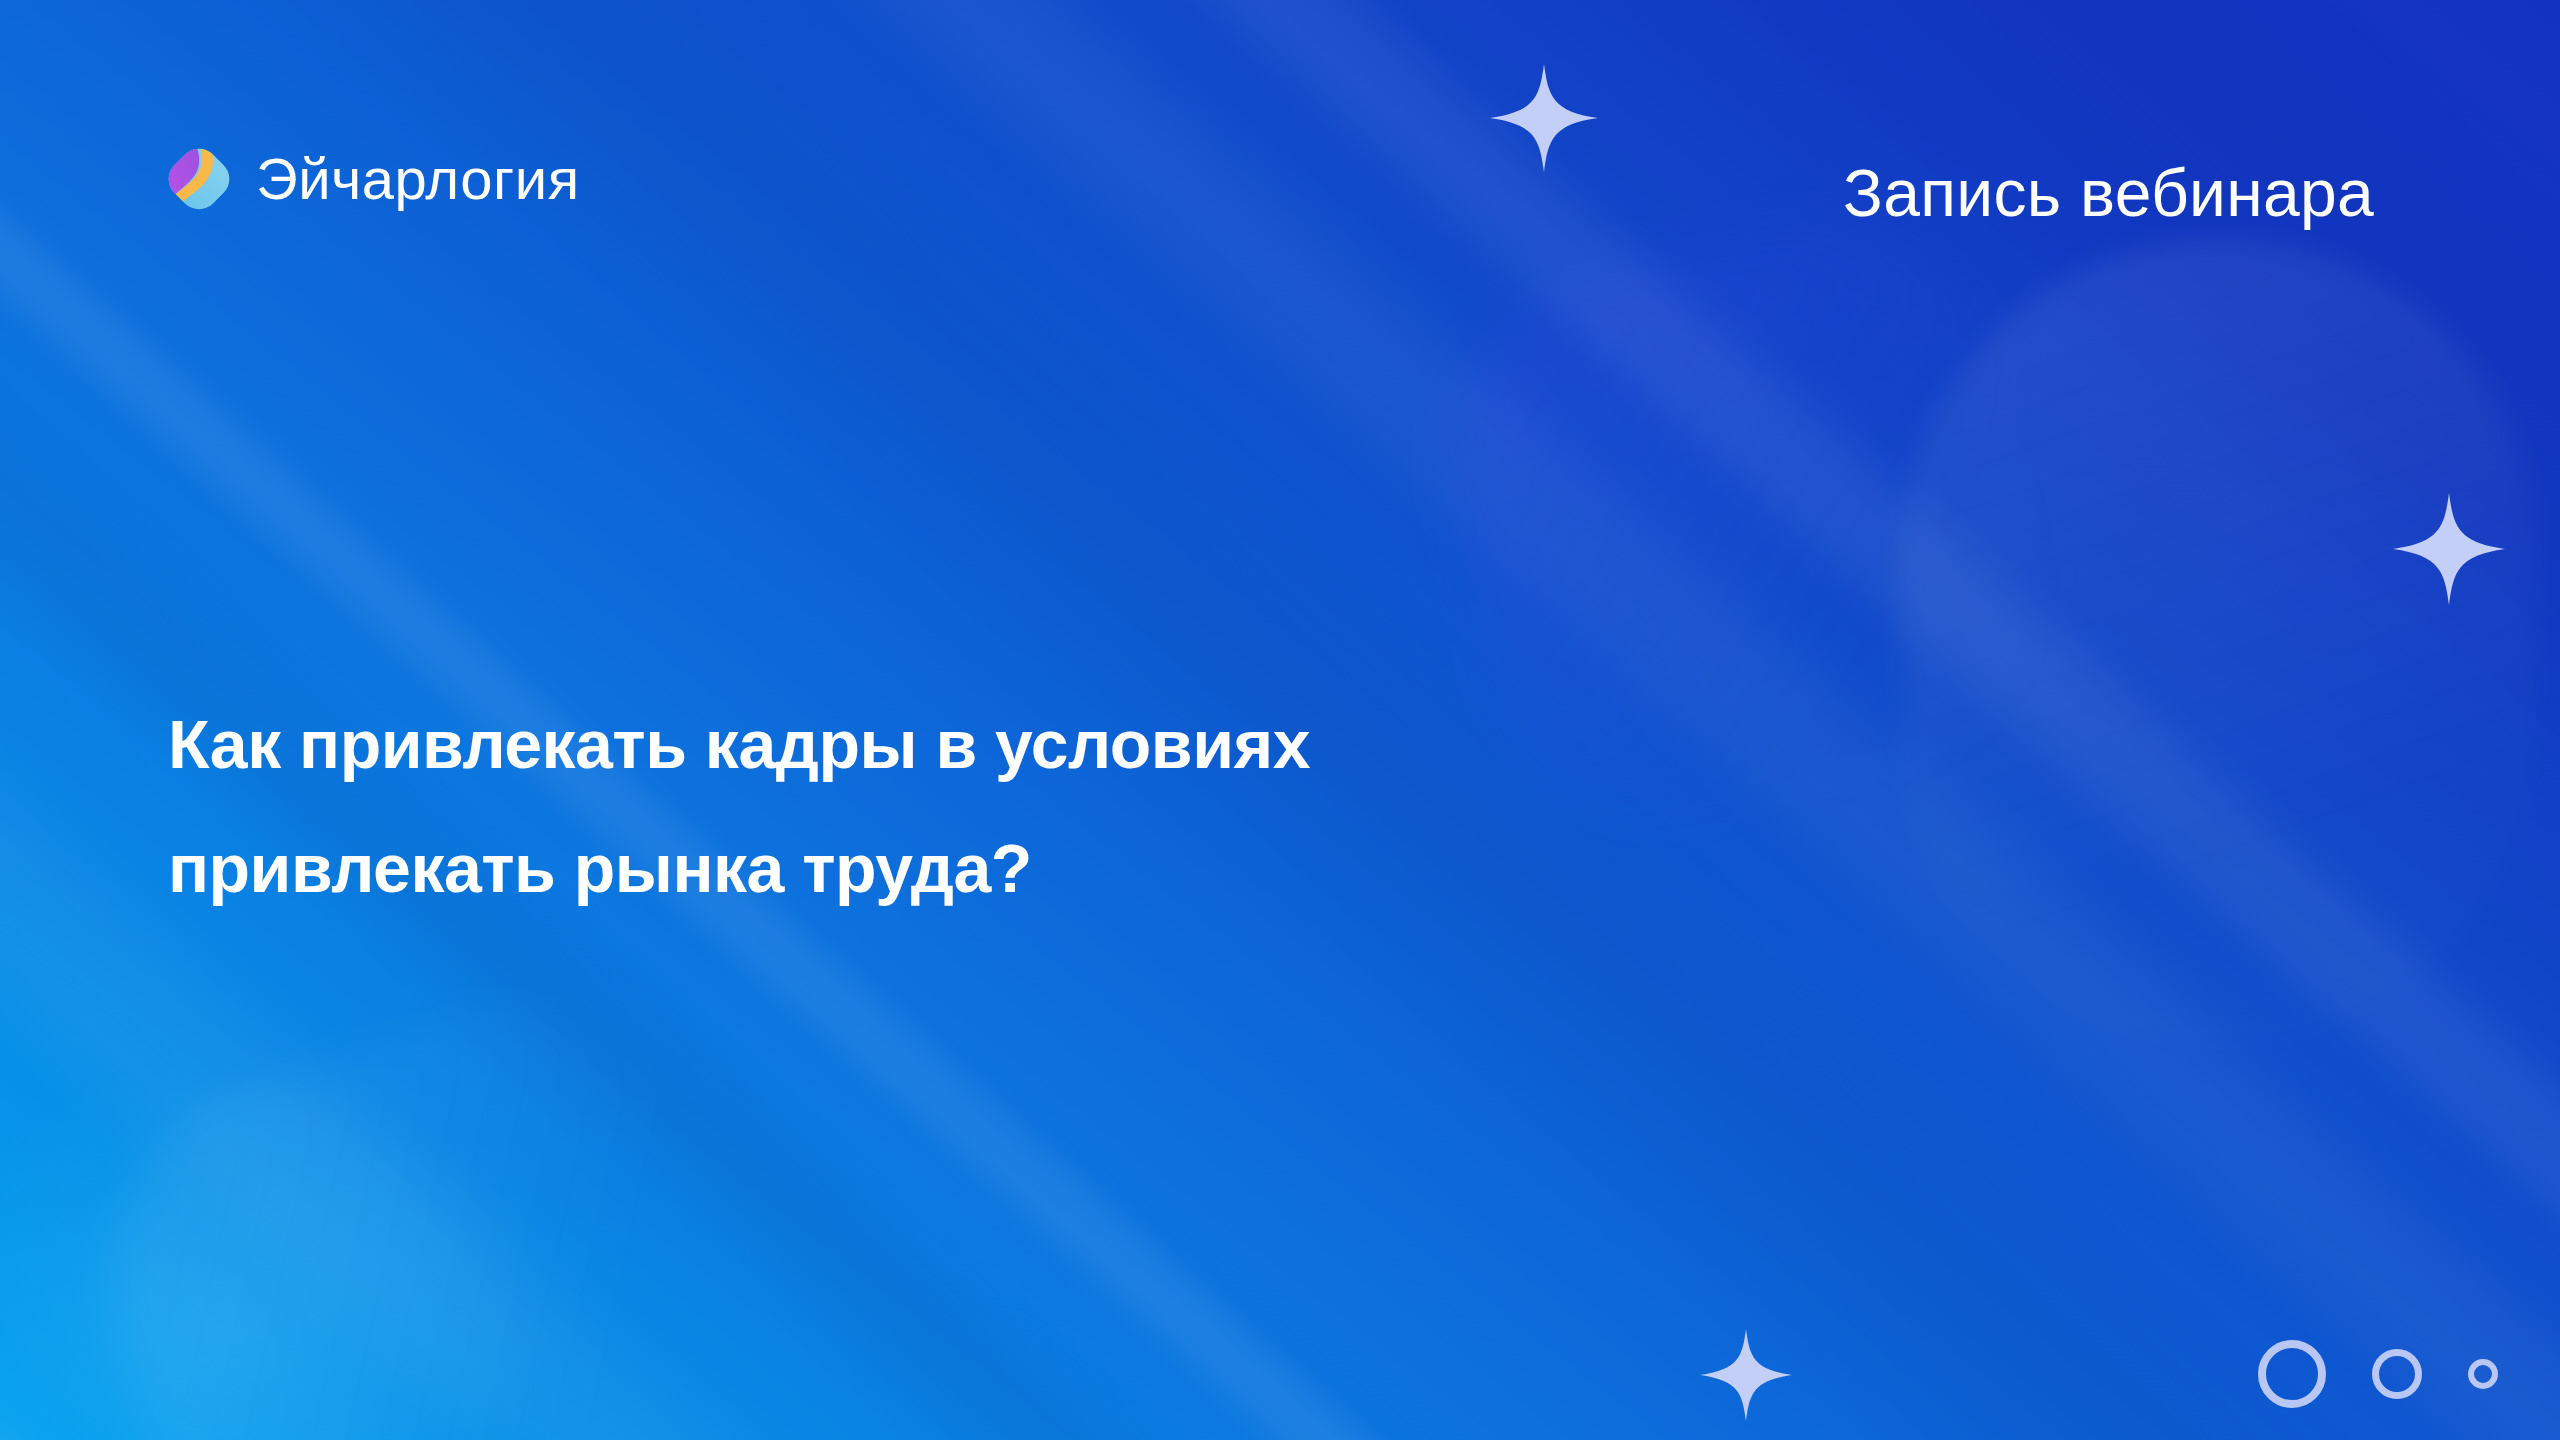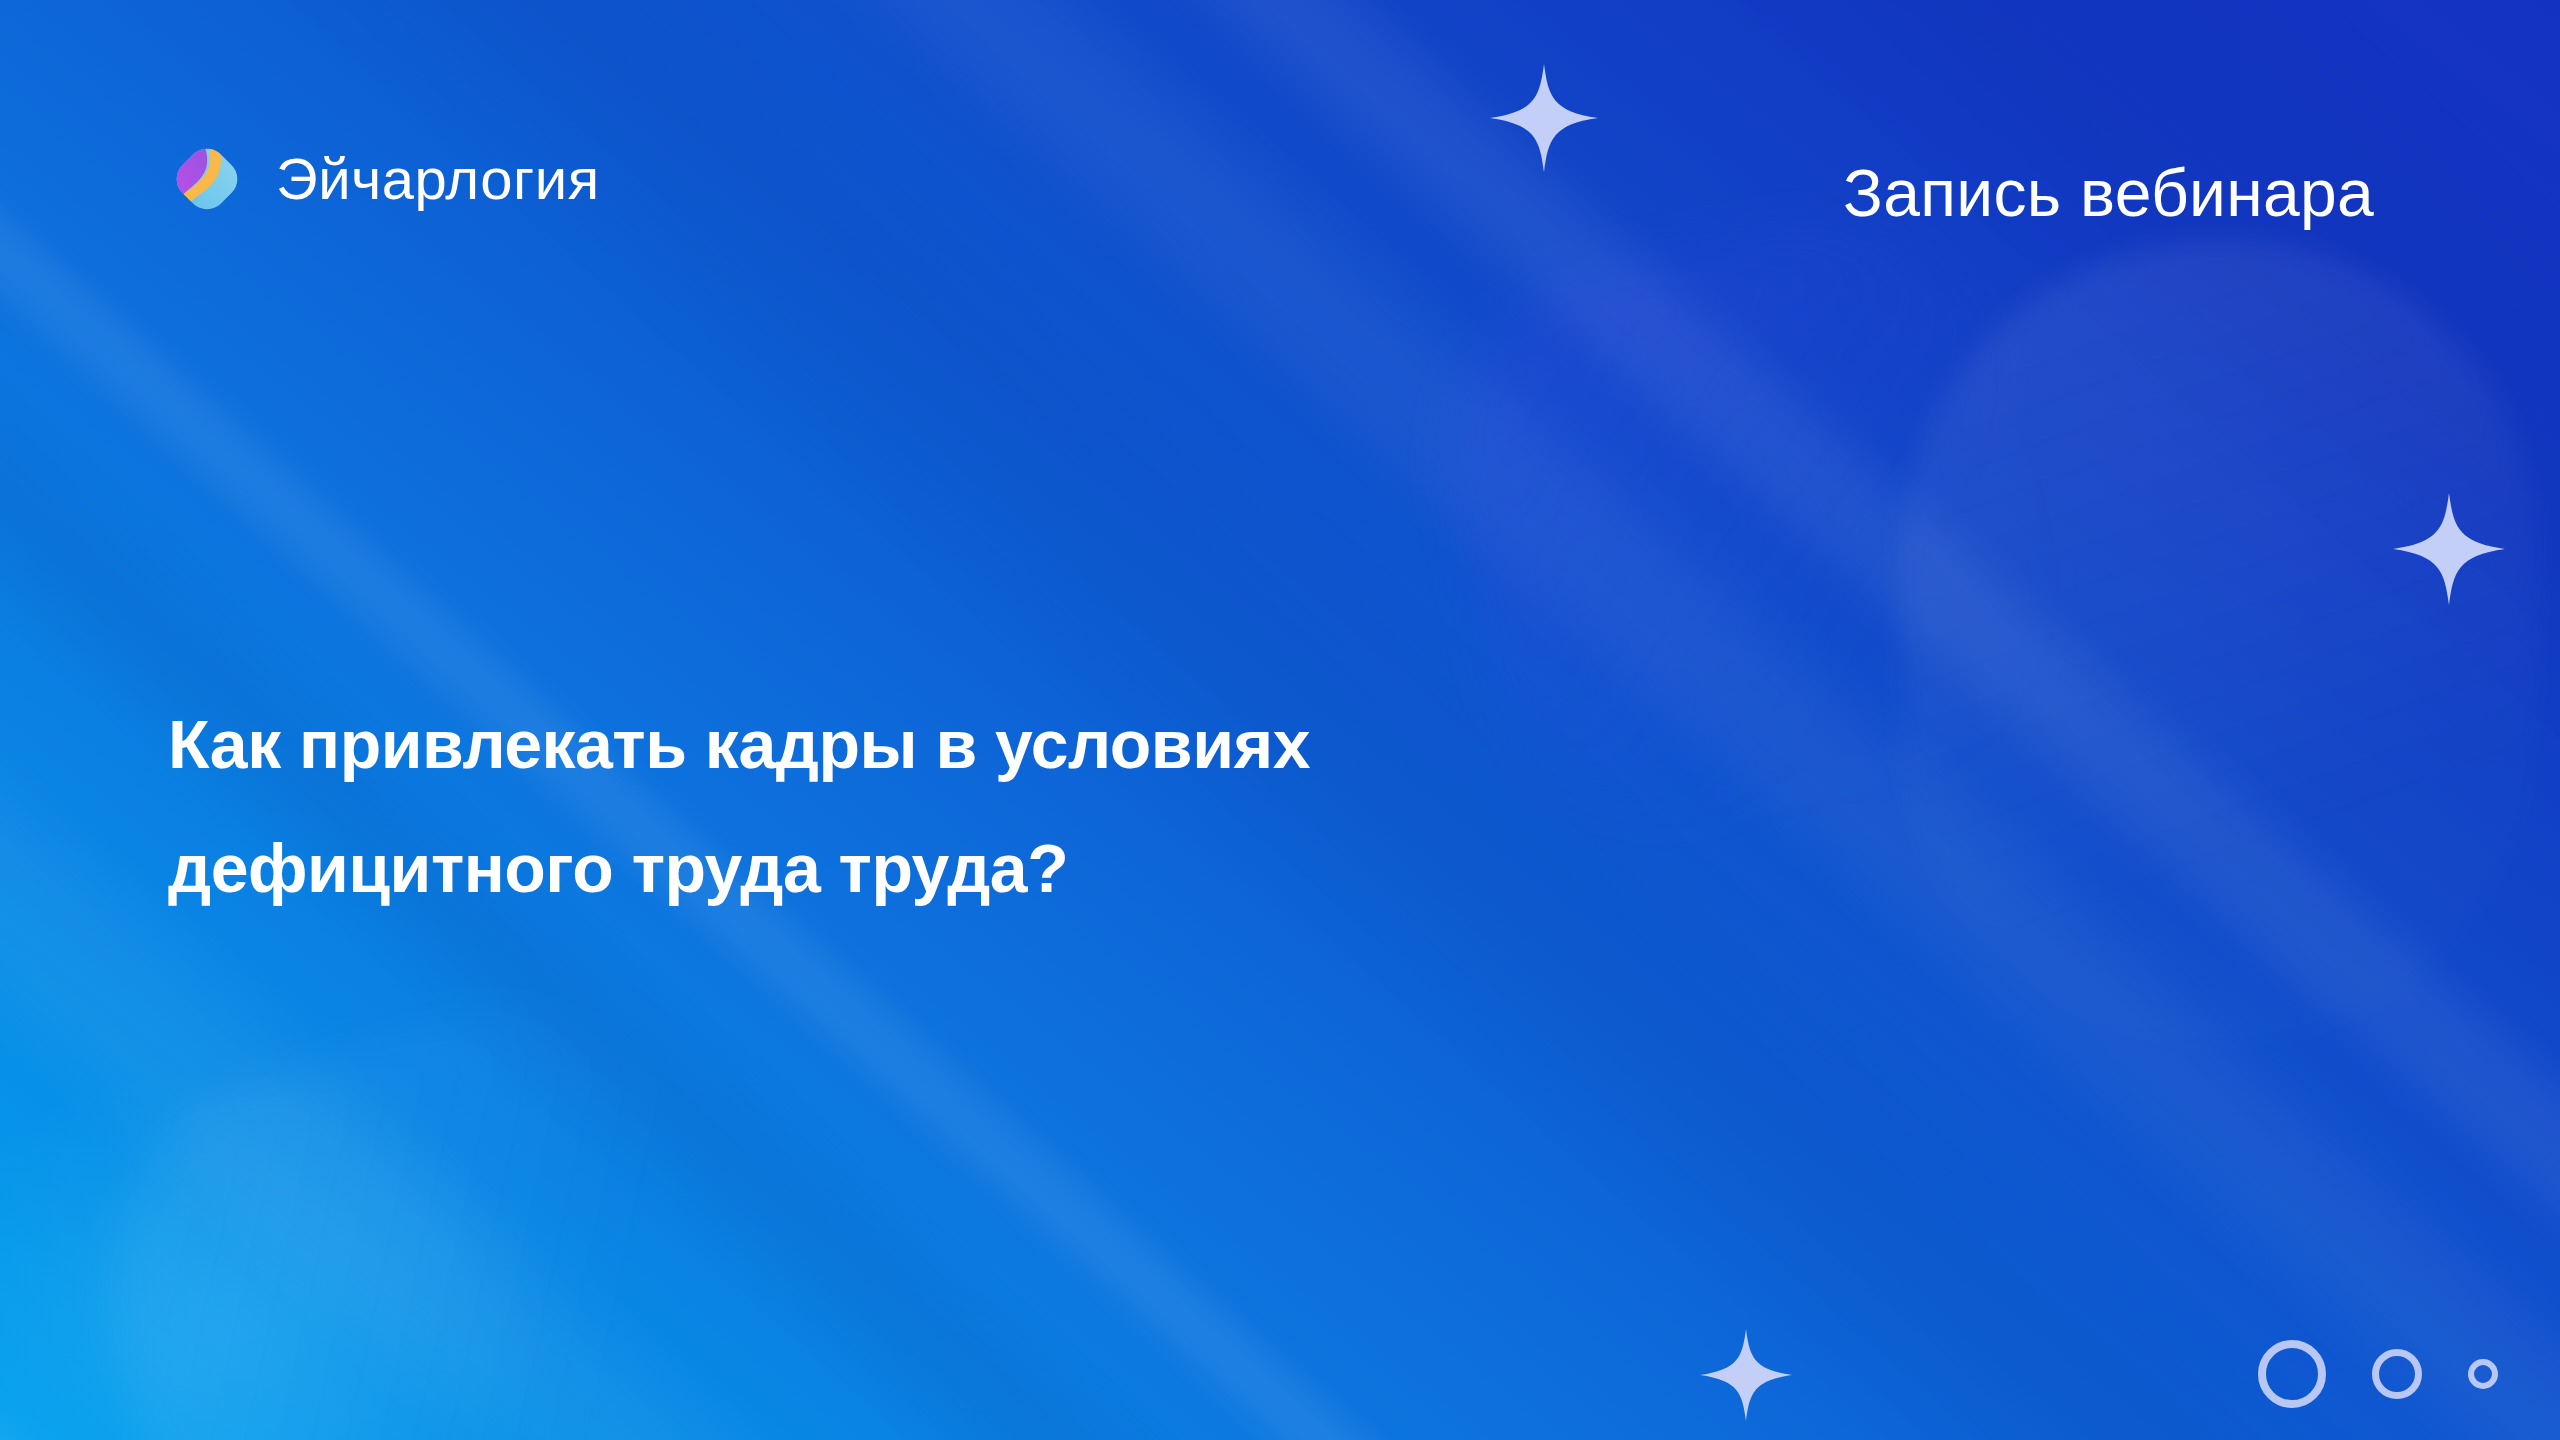--- a/index.html
+++ b/index.html
@@ -110,25 +110,25 @@
   .s4 { left: 47%;  width: 330px; opacity: .40; }
   .s5 { left: 60%;  width: 150px; opacity: .60; }
   .s6 { left: 68%;  width: 420px; opacity: .35; }
   .s7 { left: 82%;  width: 110px; opacity: .55; }
   .s8 { left: 33%;  width: 180px; opacity: .50; }
   .s9 { left: 55%;  width: 200px; opacity: .45; }
 
   
   .brand {
     position: absolute;
-    left: 176px;
+    left: 168px;
     top: 148px;
     display: flex;
     align-items: center;
-    gap: 38px;
+    gap: 26px;
   }
   .brand-mark {
     width: 62px;
     height: 62px;
     flex: 0 0 auto;
     display: block;
   }
   .brand-name {
     color: #ffffff;
     font-size: 58px;
@@ -237,21 +237,21 @@
         <path d="M-4 60 C 10 42, 26 38, 33 22 C 37 12, 35 2, 31 -6 L 43 -6 C 47 6, 48 18, 43 28 C 35 45, 16 50, 6 66 Z" fill="#f8b84a"></path>
       </g>
     </svg>
     <span class="brand-name">Эйчарлогия</span>
   </div>
 
   <div class="ribbon">Запись вебинара</div>
 
   <h1 class="headline">
     <span class="ln">Как привлекать кадры в условиях</span>
-    <span class="ln">дефицитного труда труда?</span>
+    <span class="ln">привлекать рынка труда?</span>
   </h1>
 
   <svg class="sparkle sparkle-1" viewBox="0 0 100 100">
     <path d="M50 0 C 54 30, 58 44, 100 50 C 58 56, 54 70, 50 100 C 46 70, 42 56, 0 50 C 42 44, 46 30, 50 0 Z" fill="#c3cff7"></path>
   </svg>
   <svg class="sparkle sparkle-2" viewBox="0 0 100 100">
     <path d="M50 0 C 54 30, 58 44, 100 50 C 58 56, 54 70, 50 100 C 46 70, 42 56, 0 50 C 42 44, 46 30, 50 0 Z" fill="#c3cff7"></path>
   </svg>
   <svg class="sparkle sparkle-3" viewBox="0 0 100 100">
     <path d="M50 0 C 54 30, 58 44, 100 50 C 58 56, 54 70, 50 100 C 46 70, 42 56, 0 50 C 42 44, 46 30, 50 0 Z" fill="#c3cff7"></path>

